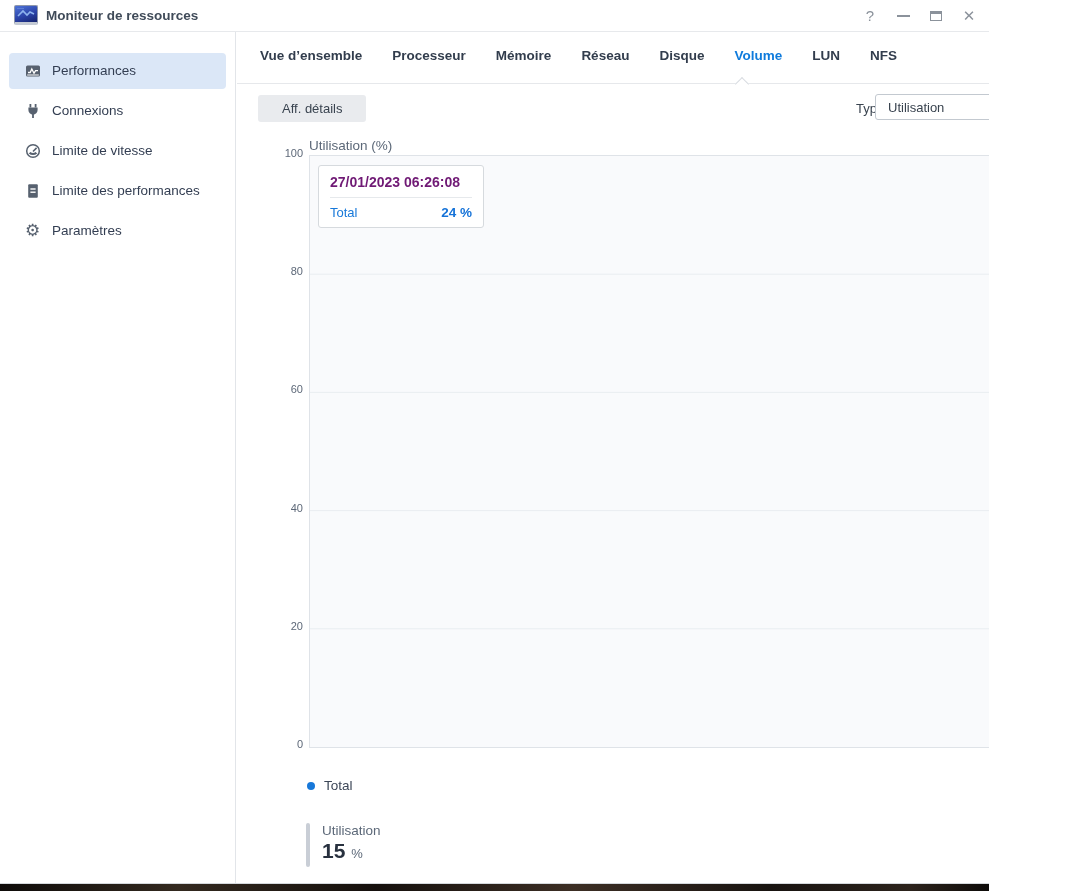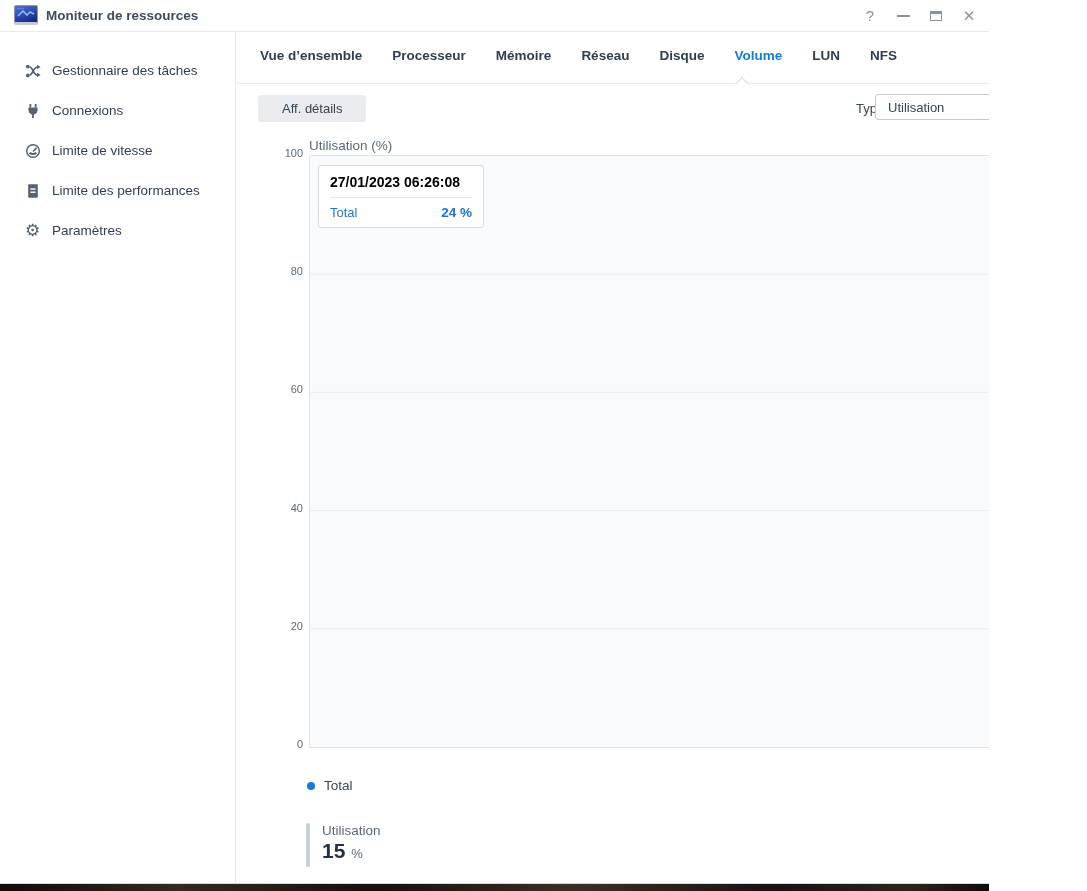--- a/index.html
+++ b/index.html
@@ -42,21 +42,21 @@
   .select-caret{position:absolute;right:11px;top:10px;width:0;height:0;
                 border-left:5px solid transparent;border-right:5px solid transparent;border-top:5px solid #4a5462;}
   
   .chart-title{position:absolute;left:72px;top:106px;font-size:13.5px;color:#5c6878;}
   .plot{position:absolute;left:72px;top:123px;width:756px;height:591px;background:#f9fafc;border:1px solid #dfe3e8;}
   .plot svg{display:block;}
   .y-labels{position:absolute;left:28px;top:123px;width:38px;height:591px;}
   .ytick{position:absolute;right:0;width:100%;text-align:right;font-size:11px;color:#5d6878;}
   .tooltip{position:absolute;left:81px;top:133px;width:166px;box-sizing:border-box;background:#fff;
            border:1px solid #d6dade;border-radius:3px;padding:8px 11px 7px 11px;}
-  .tt-date{font-size:14px;font-weight:bold;color:#000000;padding-bottom:7px;border-bottom:1px solid #e6e9ec;white-space:nowrap;}
+  .tt-date{font-size:14px;font-weight:bold;color:#701a75;padding-bottom:7px;border-bottom:1px solid #e6e9ec;white-space:nowrap;}
   .tt-row{display:flex;justify-content:space-between;align-items:baseline;padding-top:7px;}
   .tt-label{font-size:13px;color:#1778d9;}
   .tt-value{font-size:13.5px;font-weight:bold;color:#1673d8;}
   .cursor-arrow{position:absolute;left:820px;top:499px;}
   .legend{position:absolute;left:70px;top:746px;display:flex;align-items:center;gap:9px;font-size:13.5px;color:#3c4657;}
   .legend-dot{width:8px;height:8px;border-radius:50%;}
   .summary{position:absolute;left:69px;top:791px;display:flex;gap:12px;}
   .sum-bar{width:4px;height:44px;background:#c9ced6;border-radius:2px;}
   .sum-label{font-size:13.5px;color:#5c6878;}
   .sum-num{font-size:21px;font-weight:bold;color:#28313f;line-height:26px;}
@@ -84,32 +84,29 @@
           <div class="min-bar"></div>
         </div>
       <div class="ctrl">
           <div class="max-box"></div>
         </div>
       <div class="ctrl">✕</div>
     </div>
   </div>
 
   <div class="sidebar">
-    <div class="side-item">
-      <span class="side-ic">
-        <svg width="16" height="16" viewBox="0 0 16 16">
-          <circle cx="2.8" cy="3.6" r="1.9" fill="#57616f"></circle>
-          <circle cx="2.8" cy="12.4" r="1.9" fill="#57616f"></circle>
-          <path d="M4.5,4 C8.5,4 7.5,12 13,12" fill="none" stroke="#57616f" stroke-width="1.7"></path>
-          <path d="M4.5,12 C8.5,12 7.5,4 13,4" fill="none" stroke="#57616f" stroke-width="1.7"></path>
-          <polygon points="12,1.8 15.6,4 12,6.2" fill="#57616f"></polygon>
-          <polygon points="12,9.8 15.6,12 12,14.2" fill="#57616f"></polygon>
-        </svg>
-      </span>
-      <span>Gestionnaire des tâches</span>
+    <div class="side-item active">
+      <span class="side-ic">
+        <svg width="16" height="16" viewBox="0 0 16 16">
+          <rect x="1" y="2.5" width="14" height="11" rx="1.5" fill="#57616f"></rect>
+          <polyline points="3,9.5 5.2,9.5 6.8,6 9,10.2 10.6,7.6 13,7.6" fill="none" stroke="#fff" stroke-width="1.3"></polyline>
+          <line x1="2.2" y1="12" x2="13.8" y2="12" stroke="#fff" stroke-width="1"></line>
+        </svg>
+      </span>
+      <span>Performances</span>
     </div>
     <div class="side-item">
       <span class="side-ic">
         <svg width="16" height="16" viewBox="0 0 16 16">
           <line x1="5.4" y1="1" x2="5.4" y2="4.5" stroke="#57616f" stroke-width="1.8"></line>
           <line x1="10.6" y1="1" x2="10.6" y2="4.5" stroke="#57616f" stroke-width="1.8"></line>
           <path d="M3.4,4.5 h9.2 v2.6 a4.6,4.6 0 0 1 -9.2,0 z" fill="#57616f"></path>
           <line x1="8" y1="11" x2="8" y2="15" stroke="#57616f" stroke-width="1.8"></line>
         </svg>
       </span>

